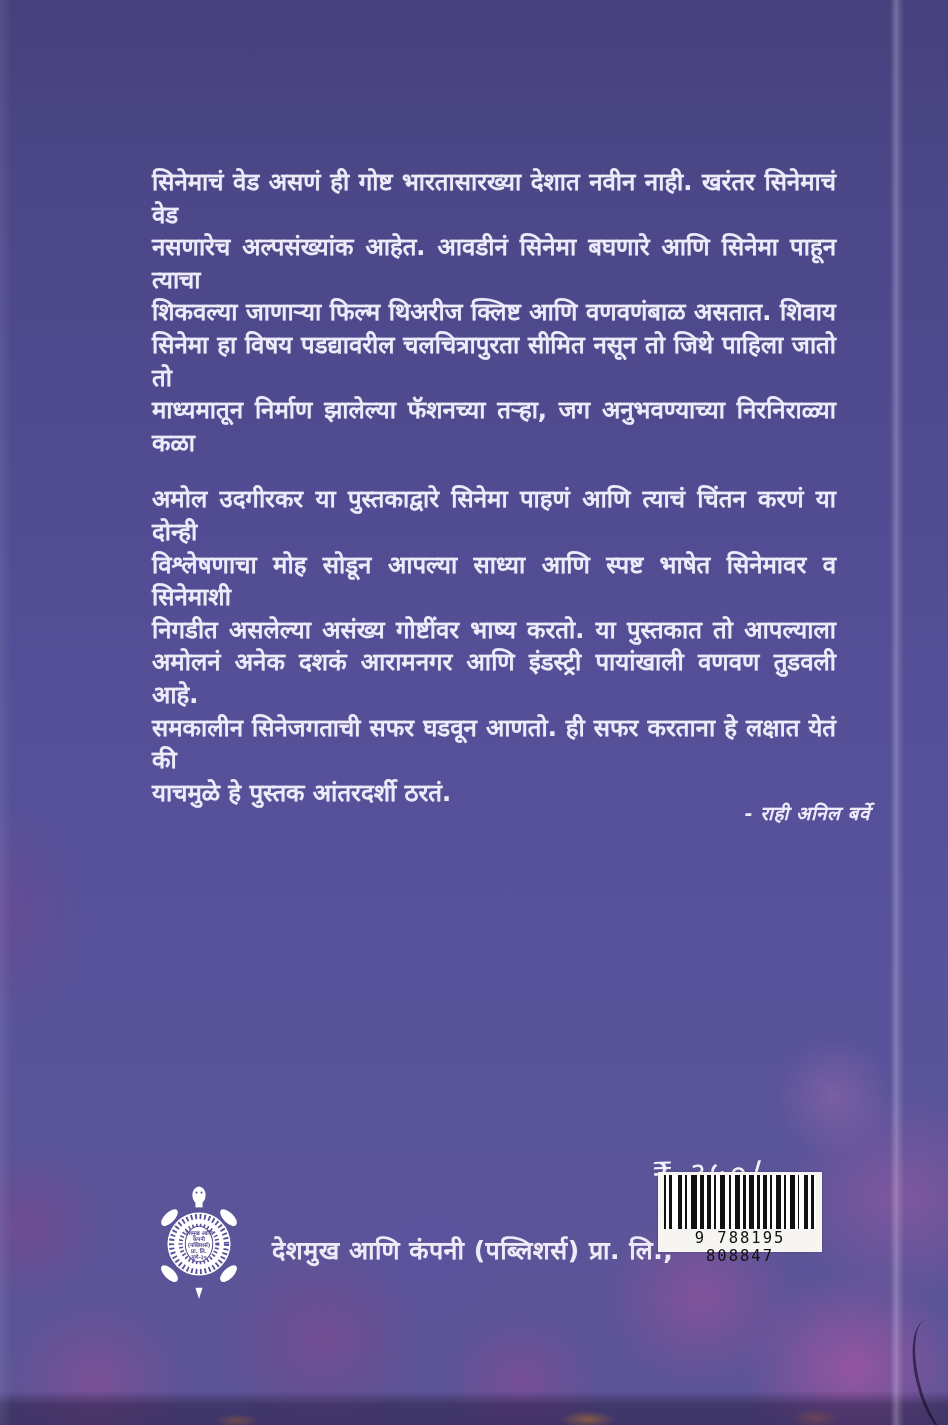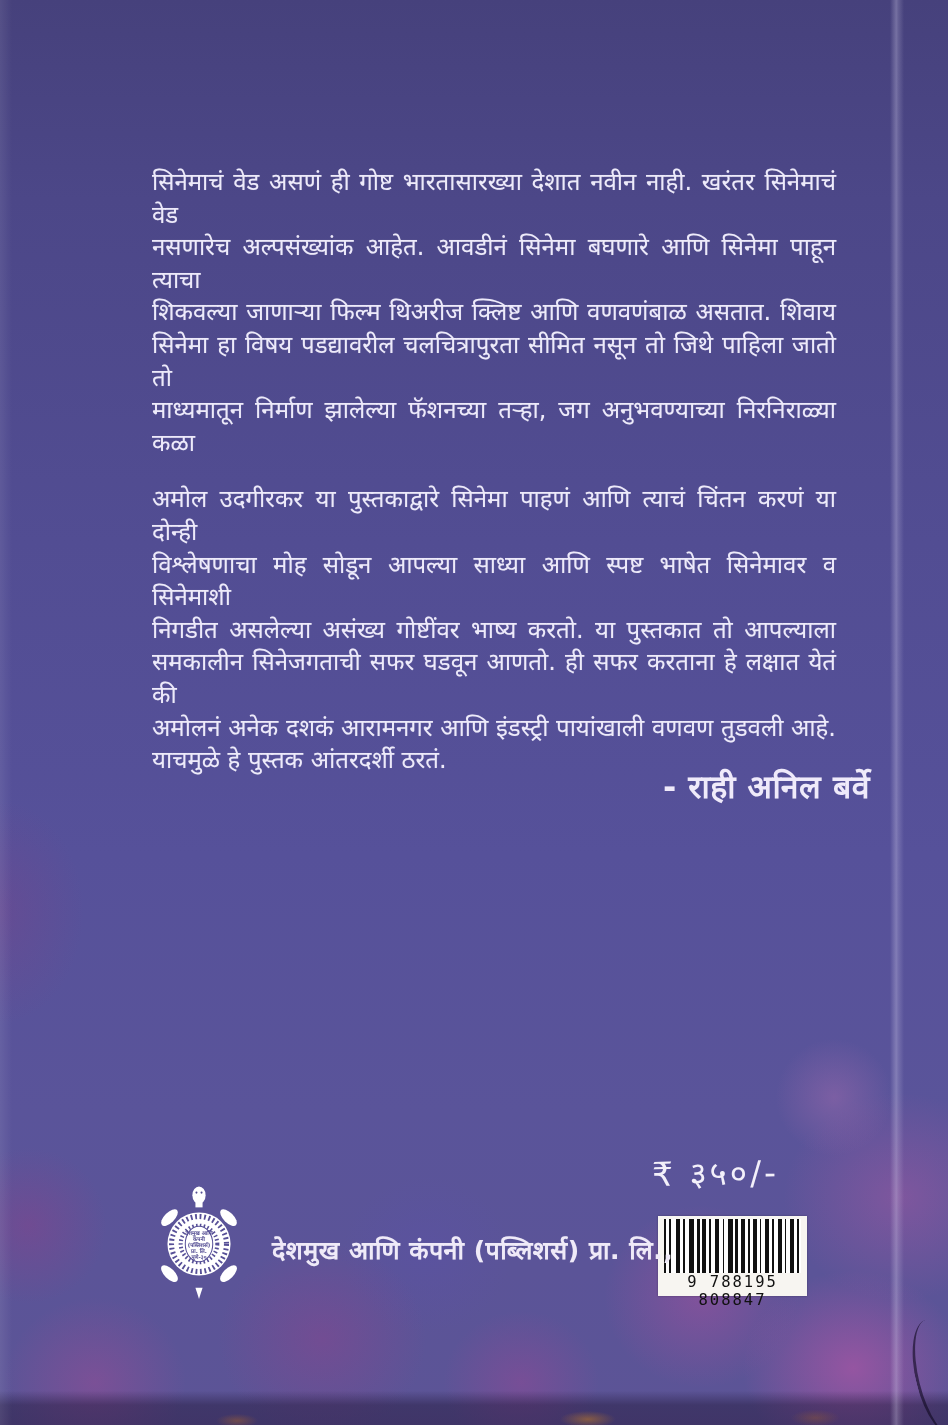--- a/index.html
+++ b/index.html
@@ -32,33 +32,33 @@
   }
   .edge-light{position:absolute;top:0;height:100%;pointer-events:none;}
   .edge-light.left{left:0;width:12px;background:linear-gradient(90deg,rgba(255,255,255,.08),rgba(255,255,255,0));}
   .edge-light.right{left:890px;width:14px;background:linear-gradient(90deg,rgba(255,255,255,0),rgba(225,220,245,.30) 45%,rgba(235,230,250,.18) 60%,rgba(255,255,255,0));}
   .blurb{
     position:absolute;left:152px;top:166px;width:684px;
     color:#edeafa;font-size:24px;line-height:32.6px;
     text-shadow:0 0 1px rgba(255,255,255,.25);
   }
   .para{margin:0 0 24px 0;}
-  .para .line{text-align:justify;text-align-last:justify;white-space:normal;}
+  .para .line{text-align:justify;text-align-last:justify;white-space:normal;font-weight:bold;}
   .para .line:last-child{text-align-last:left;}
   .attribution{
-    position:absolute;right:78px;top:764px;
-    color:#efeafa;font-size:32px;font-weight:bold;letter-spacing:.5px;
+    position:absolute;right:78px;top:800px;
+    color:#efeafa;font-size:19px;font-weight:bold;letter-spacing:.5px;font-style:italic;
   }
   .price{
     position:absolute;left:652px;top:1150px;
     color:#f3f0fa;font-size:33px;letter-spacing:3px;
     transform:rotate(-1deg);
   }
   .barcode{
-    position:absolute;left:658px;top:1216px;width:149px;height:80px;
+    position:absolute;left:658px;top:1172px;width:164px;height:80px;
     background:#f7f5f1;box-shadow:0 0 2px rgba(0,0,0,.3);
   }
   .bars{
     position:absolute;left:6px;top:3px;right:6px;height:54px;
     background:linear-gradient(90deg,
       #111 0 1.5%, #fff 1.5% 3.5%, #111 3.5% 5%, #fff 5% 9%, #111 9% 12%, #fff 12% 14%,
       #111 14% 15%, #fff 15% 18%, #111 18% 22%, #fff 22% 24%, #111 24% 26%, #fff 26% 28%,
       #111 28% 31%, #fff 31% 33%, #111 33% 34%, #fff 34% 37%, #111 37% 40%, #fff 40% 43%,
       #111 43% 44%, #fff 44% 47%, #111 47% 50%, #fff 50% 52%, #111 52% 54%, #fff 54% 56%,
       #111 56% 59%, #fff 59% 61%, #111 61% 63%, #fff 63% 65%, #111 65% 68%, #fff 68% 70%,
@@ -102,22 +102,22 @@
         <div class="line">सिनेमाचं वेड असणं ही गोष्ट भारतासारख्या देशात नवीन नाही. खरंतर सिनेमाचं वेड</div>
         <div class="line">नसणारेच अल्पसंख्यांक आहेत. आवडीनं सिनेमा बघणारे आणि सिनेमा पाहून त्याचा</div>
         <div class="line">शिकवल्या जाणाऱ्या फिल्म थिअरीज क्लिष्ट आणि वणवणंबाळ असतात. शिवाय</div>
         <div class="line">सिनेमा हा विषय पडद्यावरील चलचित्रापुरता सीमित नसून तो जिथे पाहिला जातो तो</div>
         <div class="line">माध्यमातून निर्माण झालेल्या फॅशनच्या तऱ्हा, जग अनुभवण्याच्या निरनिराळ्या कळा</div>
       </div>
     <div class="para">
         <div class="line">अमोल उदगीरकर या पुस्तकाद्वारे सिनेमा पाहणं आणि त्याचं चिंतन करणं या दोन्ही</div>
         <div class="line">विश्लेषणाचा मोह सोडून आपल्या साध्या आणि स्पष्ट भाषेत सिनेमावर व सिनेमाशी</div>
         <div class="line">निगडीत असलेल्या असंख्य गोष्टींवर भाष्य करतो. या पुस्तकात तो आपल्याला</div>
+        <div class="line">अमोलनं अनेक दशकं आरामनगर आणि इंडस्ट्री पायांखाली वणवण तुडवली आहे.</div>
         <div class="line">समकालीन सिनेजगताची सफर घडवून आणतो. ही सफर करताना हे लक्षात येतं की</div>
-        <div class="line">अमोलनं अनेक दशकं आरामनगर आणि इंडस्ट्री पायांखाली वणवण तुडवली आहे.</div>
         <div class="line">याचमुळे हे पुस्तक आंतरदर्शी ठरतं.</div>
       </div>
   </div>
 
   <div class="attribution">- राही अनिल बर्वे</div>
 
   <div class="price">₹ ३५०/-</div>
 
   <div class="barcode">
     <div class="bars"></div>

